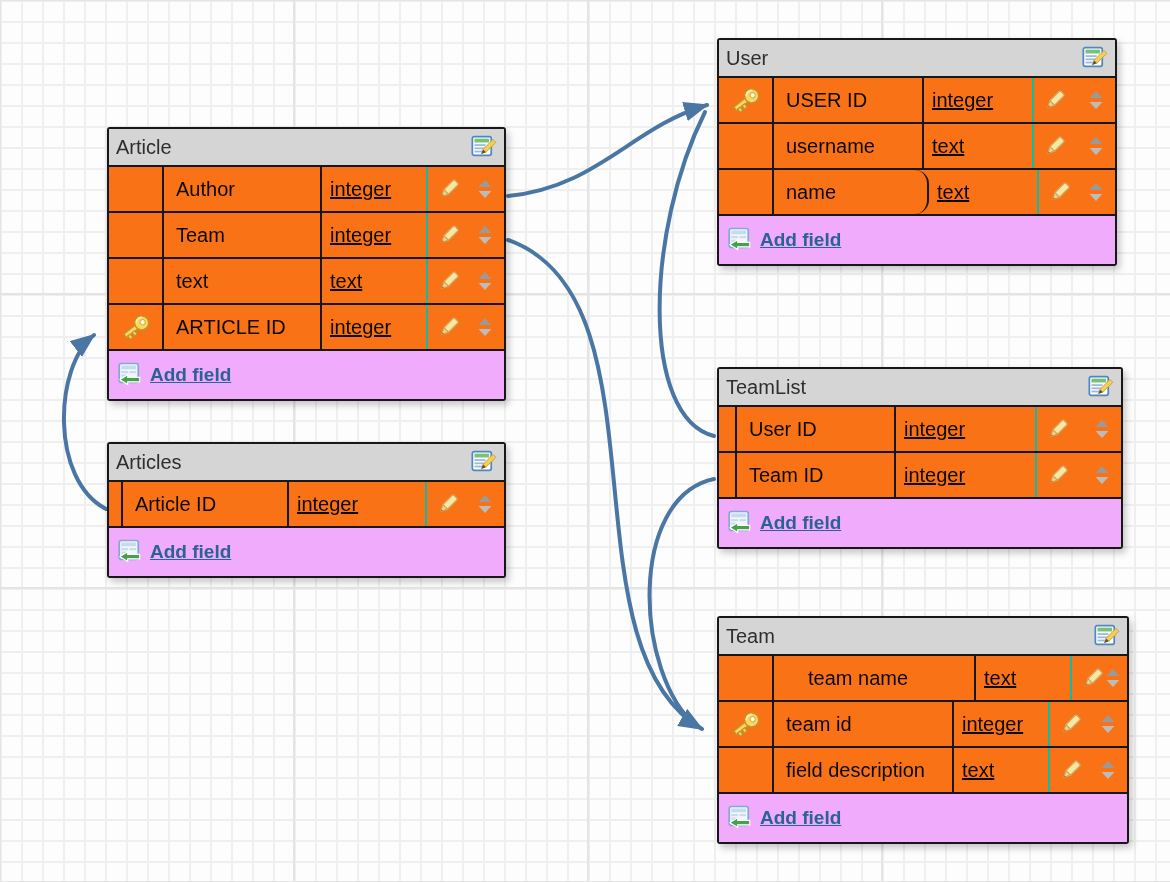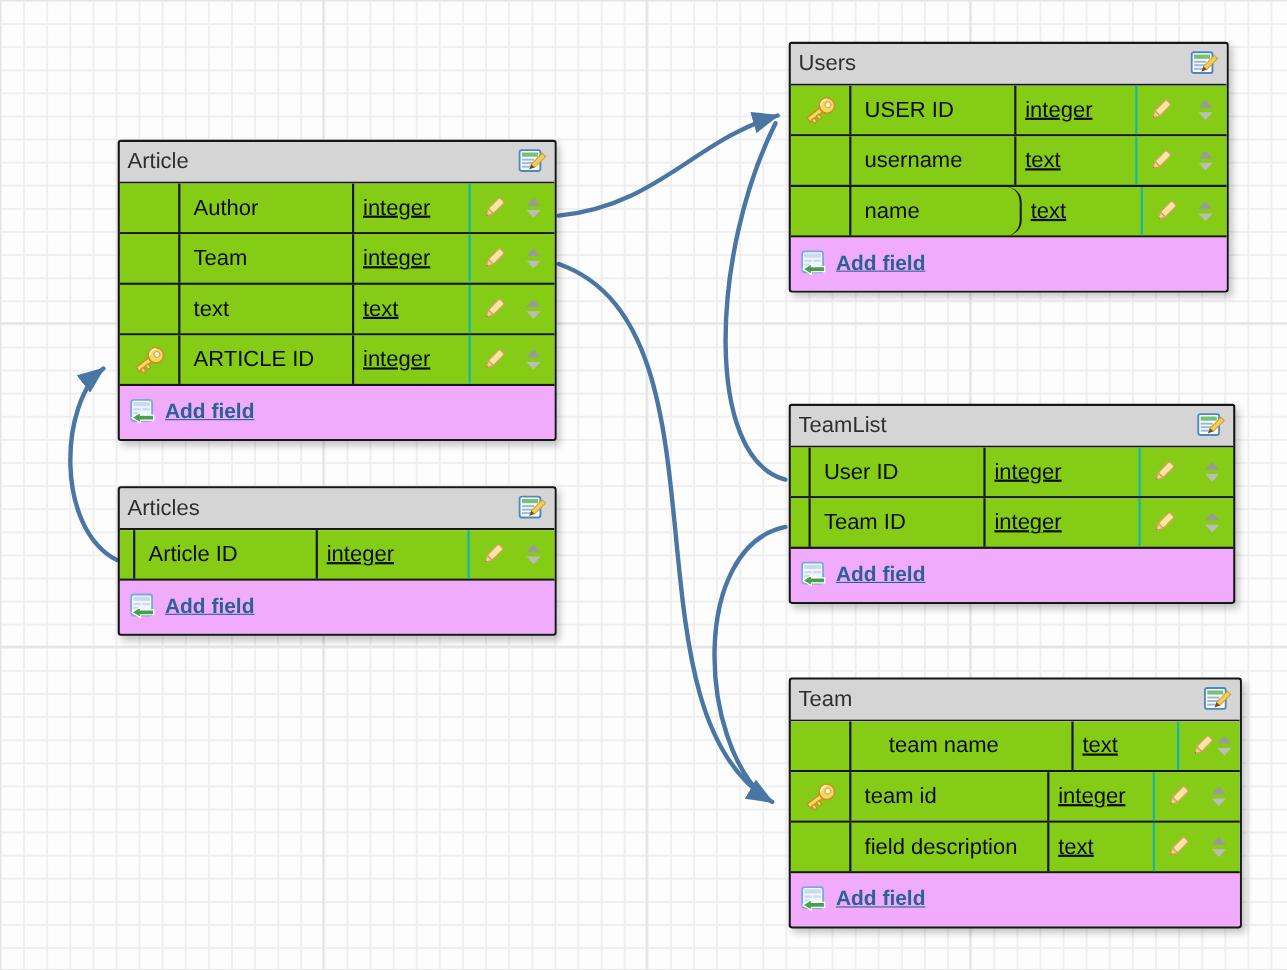--- a/index.html
+++ b/index.html
@@ -24,21 +24,21 @@
     border:2px solid #171717; border-radius:3px;
     background:#fdfdfd;
     box-shadow:3px 4px 7px rgba(0,0,0,.22);
   }
   .tbl-header {
     height:38px; background:var(--header-bg,#d5d5d5);
     border-bottom:2px solid #171717; border-radius:1px 1px 0 0;
     display:flex; align-items:center; padding:0 6px 0 7px;
   }
   .tbl-title { flex:1; font-size:20px; color:#2e2e2e; white-space:nowrap; }
-  .tbl-row { display:flex; height:46px; border-bottom:2px solid #171717; background:#84cc16;justify-content:space-between; }
+  .tbl-row { display:flex; height:46px; border-bottom:2px solid #171717; background:#f97316;justify-content:space-between; }
   .cell { display:flex; align-items:center; height:100%; }
   .key-cell  { justify-content:center; border-right:2px solid #171717; flex:none; }
   .name-cell { padding-left:12px; border-right:2px solid #171717; flex:none;
                font-size:20px; color:#0a0a0a; white-space:nowrap; overflow:hidden; }
   .type-cell { padding-left:8px;  border-right:2px solid #14b8a6; flex:none;
                font-size:20px; color:#0a0a0a; white-space:nowrap; overflow:hidden;text-decoration:underline; }
   .actions-cell { flex:1; justify-content:space-between; padding:0 12px 0 8px; }
   .tbl-footer {
     height:48px; display:flex; align-items:center; gap:7px;
     padding:0 8px; background:#f0abfc; border-radius:0 0 1px 1px;
@@ -219,21 +219,21 @@
       </div>
     <div class="tbl-footer">
       <svg class="icon addfield-icon" width="26" height="26">
           <use href="#sym-add-field"></use>
         </svg>
       <a class="add-field-link">Add field</a>
     </div>
   </div>
     <div class="db-table" style="left: 717px; top: 38px; width: 400px;">
     <div class="tbl-header">
-      <span class="tbl-title">Users</span>
+      <span class="tbl-title">User</span>
       <svg class="icon edit-icon" width="27" height="27">
           <use href="#sym-table-edit"></use>
         </svg>
     </div>
     <div class="tbl-body">
         <div class="tbl-row">
     <div class="cell key-cell" style="width: 55px;">
       <svg class="icon key-icon" width="34" height="30">
               <use href="#sym-key"></use>
             </svg>

